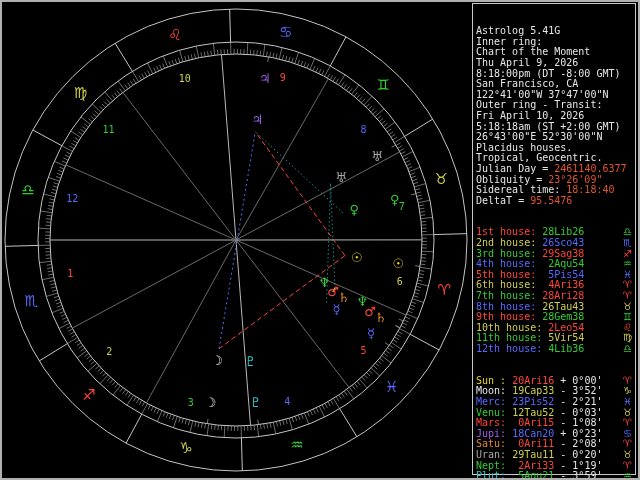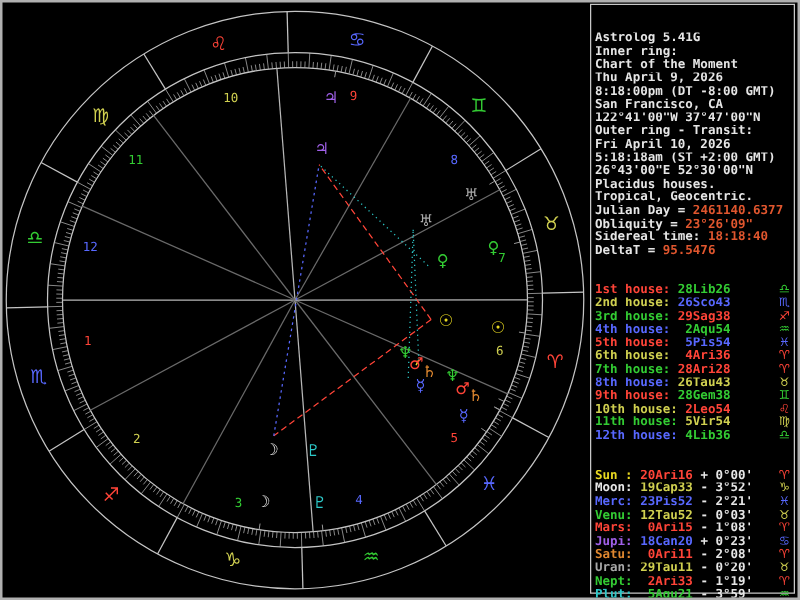--- a/index.html
+++ b/index.html
@@ -8,21 +8,21 @@
     box-sizing:border-box;border:2px solid #b0b0b0;overflow:hidden;
     font-family:"DejaVu Sans Mono",monospace;
   }
   .wheel-wrap{position:absolute;left:0;top:0;width:470px;height:476px;}
   .panel{
     position:absolute;left:470px;top:1px;width:164px;height:472px;
     box-sizing:border-box;border:1px solid #c8c8c8;background:#000;
     padding:1px 3px;color:#e6e6e6;white-space:pre;
     font:10px/10.6px "DejaVu Sans Mono",monospace;
   }
-  .ln{height:10.6px;overflow:hidden;font-weight:bold;}
+  .ln{height:10.6px;overflow:hidden;}
   .row{display:flex;justify-content:space-between;}
   .glyph{font-family:"DejaVu Sans",sans-serif;font-size:10px;}
   svg text{user-select:none;}
 </style>
 </head>
 <body>
 
 <div class="screen">
   <div class="wheel-wrap">
     <svg id="wheel" width="470" height="476" viewBox="0 0 470 476">

